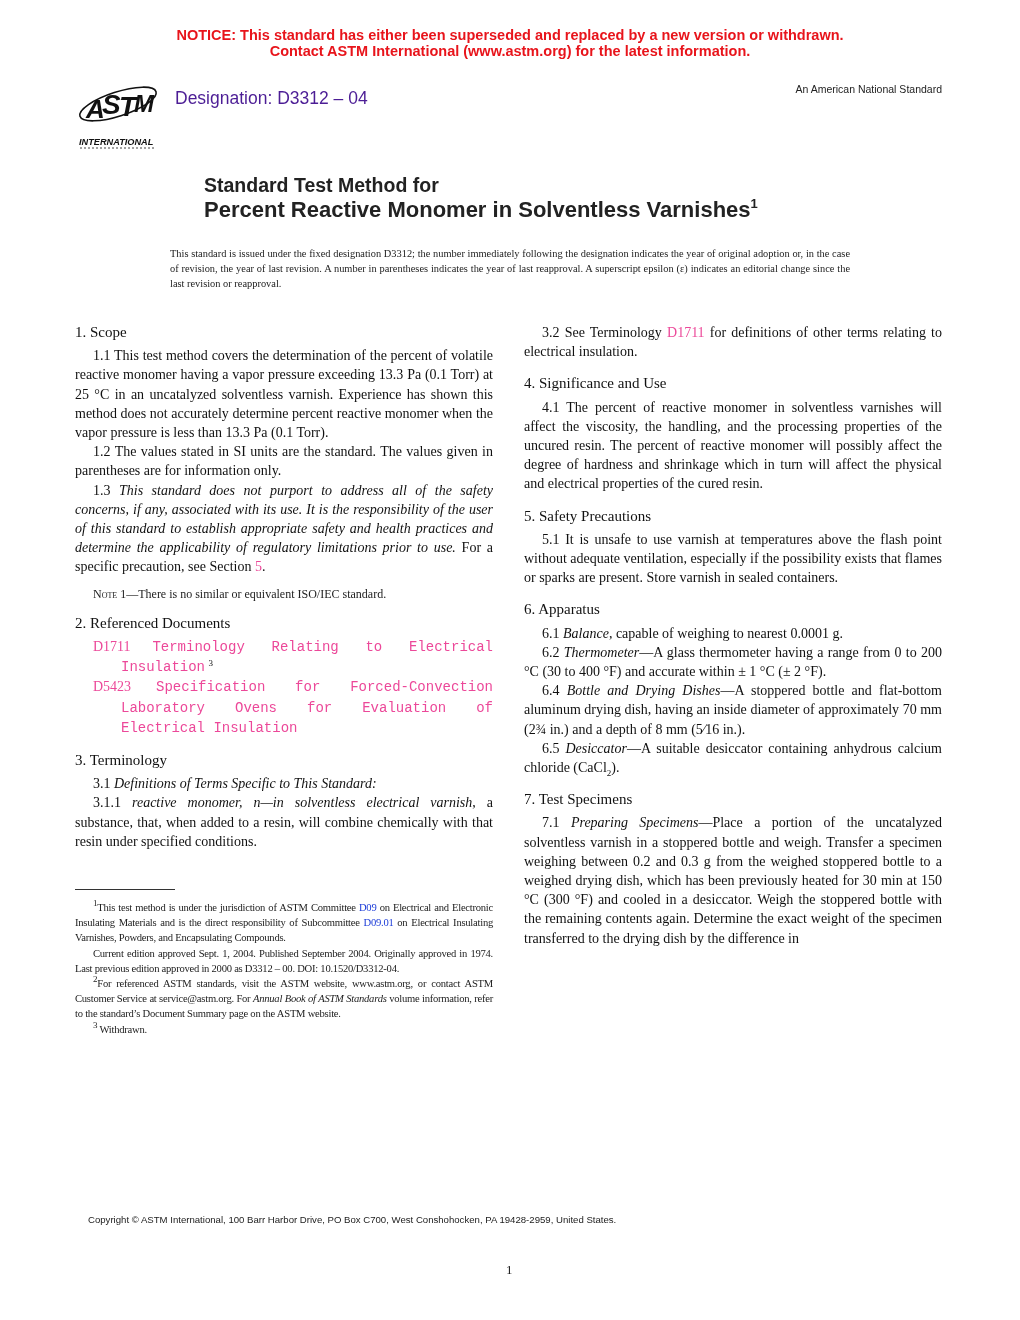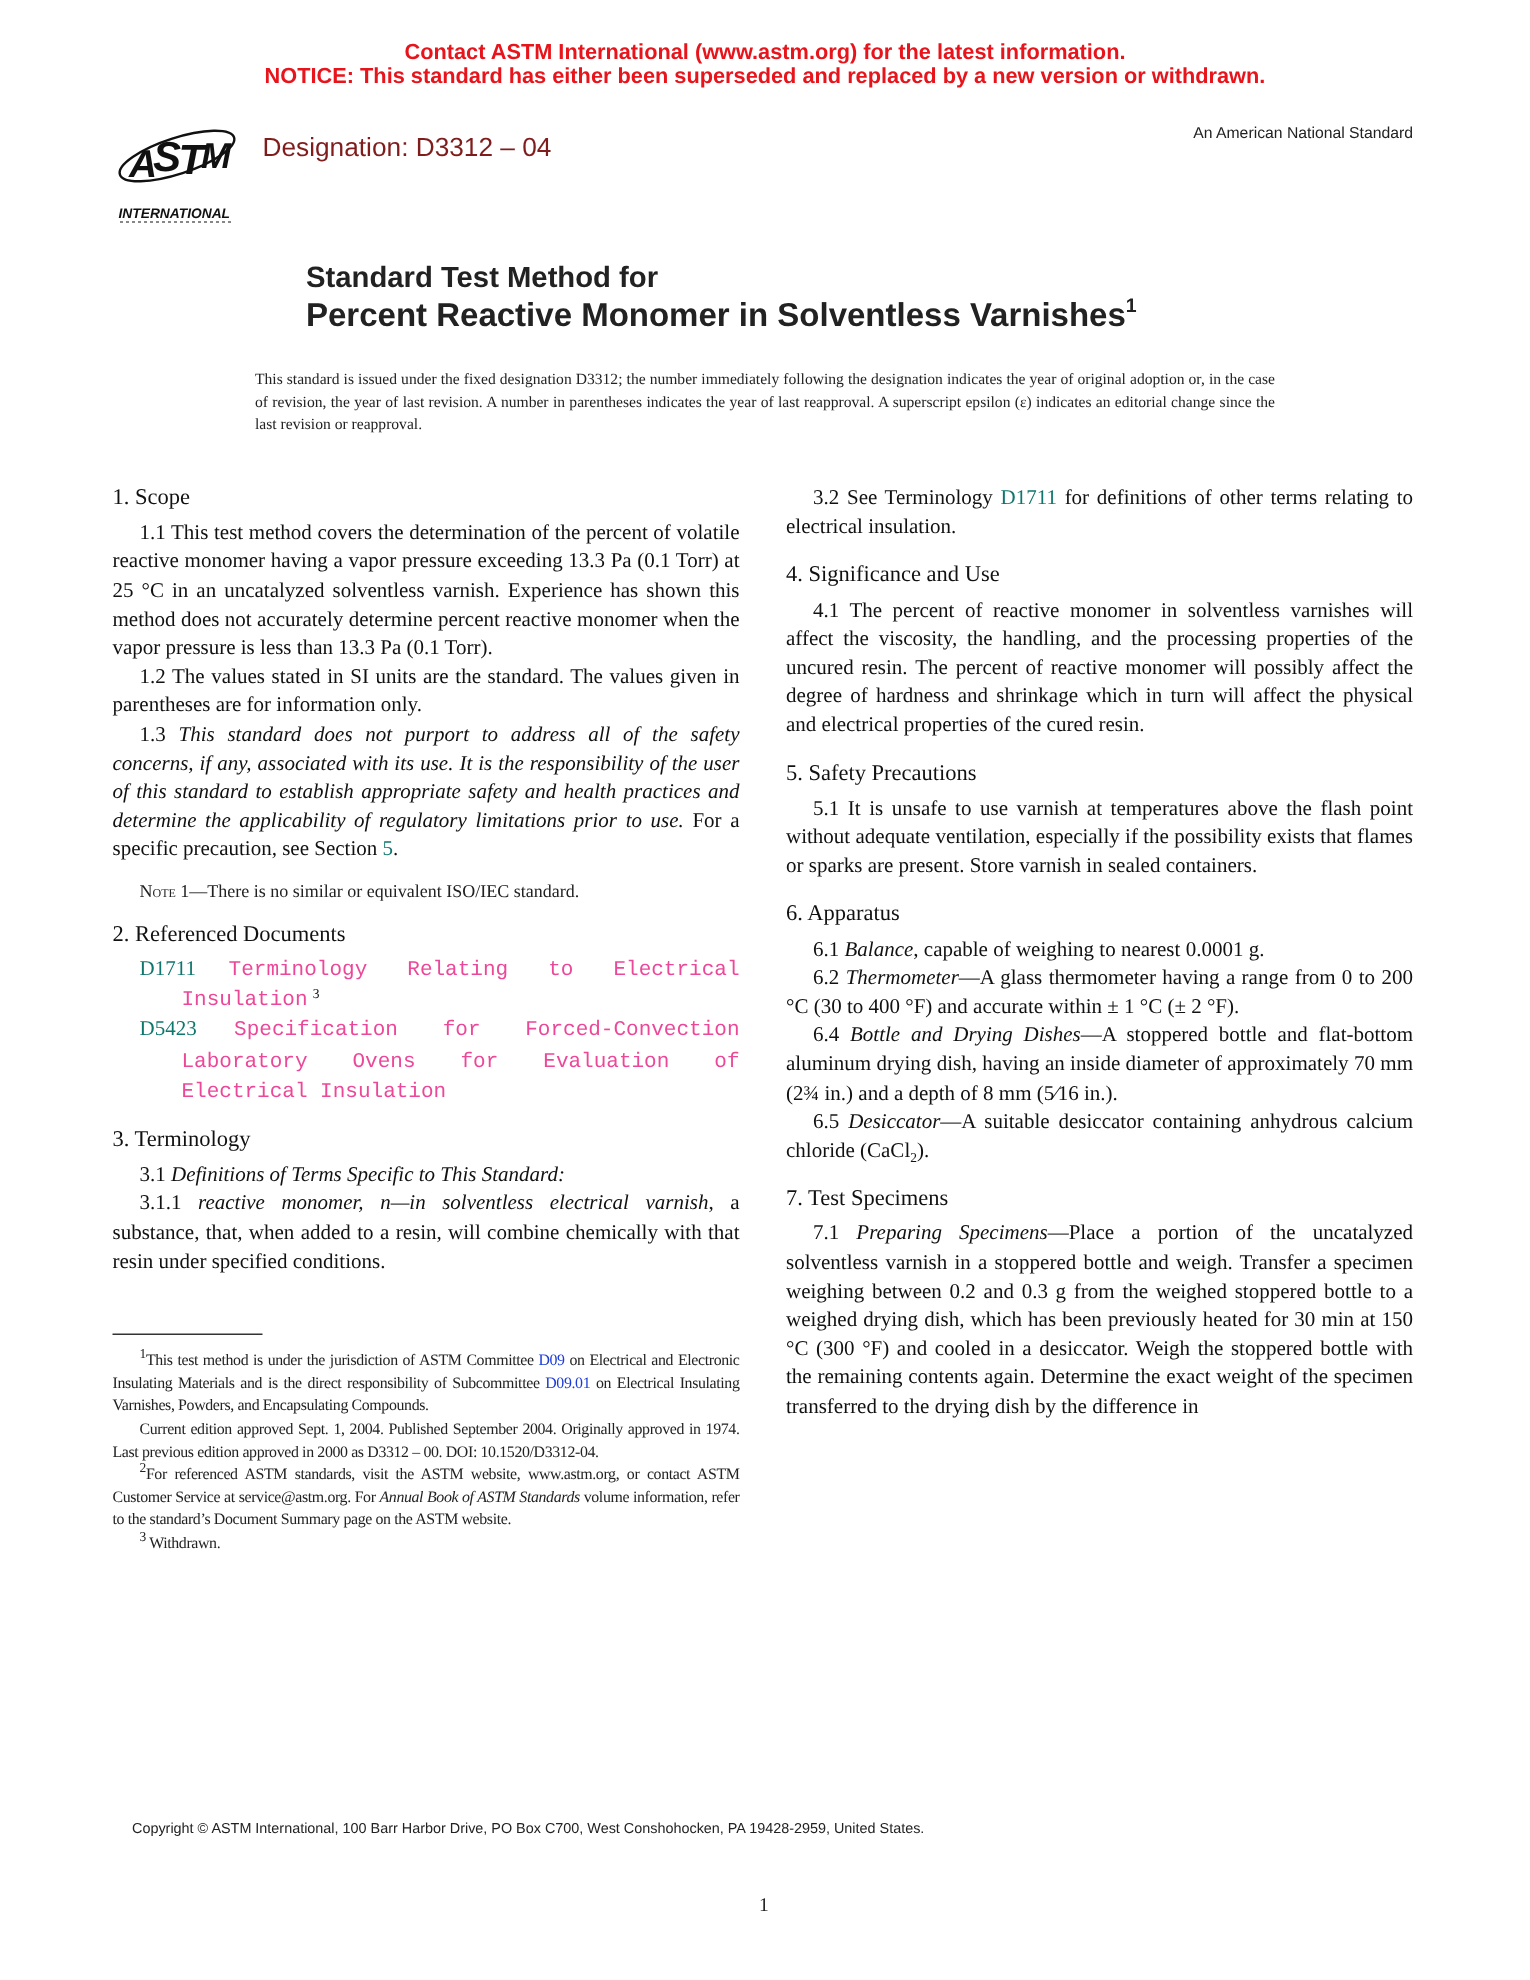--- a/index.html
+++ b/index.html
@@ -1,52 +1,52 @@
 <!DOCTYPE html>
 <html><head>
 <meta charset="utf-8">
 <style>
   html, body { margin: 0; padding: 0; background: #ffffff; }
   body { width: 1020px; height: 1320px; position: relative; overflow: hidden; font-family: "Liberation Serif", serif; color: #111; }
   .notice { position: absolute; top: 27px; left: 0; width: 1020px; text-align: center; color: #e8141b; font-family: "Liberation Sans", sans-serif; font-weight: bold; font-size: 14.5px; line-height: 16px; }
   .logo { position: absolute; left: 76px; top: 74px; width: 84px; height: 76px; }
-  .designation { position: absolute; left: 175px; top: 88px; font-family: "Liberation Sans", sans-serif; font-size: 17.5px; font-weight: normal; color: #7f1d1d; }
+  .designation { position: absolute; left: 175px; top: 88px; font-family: "Liberation Sans", sans-serif; font-size: 17.5px; font-weight: normal; color: #4c1d95; }
   .ans { position: absolute; right: 78px; top: 83px; font-family: "Liberation Sans", sans-serif; font-size: 10.5px; color: #222; }
   .title { position: absolute; left: 170px; top: 174px; font-family: "Liberation Sans", sans-serif; font-weight: bold; color: #222; margin-left: 34px; }
   .title .l1 { font-size: 19.5px; line-height: 23px; }
   .title .l2 { font-size: 22px; line-height: 26px; }
   .title sup { font-size: 13px; vertical-align: 9px; line-height: 0; }
   .issued { position: absolute; left: 170px; top: 246px; width: 680px; font-size: 10.4px; line-height: 15px; text-align: justify; color: #222; }
   .col { position: absolute; width: 418px; font-size: 14px; line-height: 19.2px; text-align: justify; }
   .col.left { left: 75px; top: 323px; }
   .col.right { left: 524px; top: 323px; }
   .sec-h { font-weight: normal; font-size: 15px; margin: 0 0 4px 0; }
   .para { text-indent: 18px; margin: 0; }
   .gap { height: 13px; }
   .note { font-size: 12px; margin: 8px 0 10px 18px; color: #222; }
   .note .sc { font-variant: small-caps; }
   .ref-line { padding-left: 28px; text-indent: -28px; margin-left: 0; }
-  .red { color: #0f766e; }
+  .red { color: #ec4899; }
   .blue { color: #ec4899; font-family: Liberation Mono, monospace; }
   .link-blue { color: #1c3cd8; }
   i { font-style: italic; }
   sup.fn { font-size: 9px; vertical-align: 5px; line-height: 0; }
   sub { font-size: 9px; line-height: 0; }
   .fn-rule { position: absolute; left: 75px; top: 889px; width: 100px; border-top: 1px solid #333; }
   .footnotes { position: absolute; left: 75px; top: 900px; width: 418px; font-size: 10.6px; line-height: 15.2px; text-align: justify; color: #222; font-family: Liberation Serif, serif; letter-spacing: -0.25px; }
   .footnotes p { margin: 0; text-indent: 18px; }
   .copyright { position: absolute; left: 75px; top: 1214px; font-family: "Liberation Sans", sans-serif; font-size: 9.6px; color: #222; margin-left: 13px; }
   .pagenum { position: absolute; left: 506px; top: 1262px; font-size: 13px; color: #222; }
 </style>
 </head>
 <body>
 
 <div class="notice">
+  <div>NOTICE: This standard has either been superseded and replaced by a new version or withdrawn.</div>
   <div>Contact ASTM International (www.astm.org) for the latest information.</div>
-  <div>NOTICE: This standard has either been superseded and replaced by a new version or withdrawn.</div>
 </div>
 
 <svg class="logo" viewBox="0 0 84 76">
   <ellipse cx="42" cy="30" rx="40" ry="12" fill="none" stroke="#111" stroke-width="1.6" transform="rotate(-18 42 30)"></ellipse>
   <g font-family="Liberation Sans, sans-serif" font-weight="bold" font-style="italic" fill="#111">
     <text x="10" y="44" font-size="26">A</text>
     <text x="26" y="40" font-size="28">S</text>
     <text x="43" y="42" font-size="28">T</text>
     <text x="58" y="38" font-size="24">M</text>
   </g>

